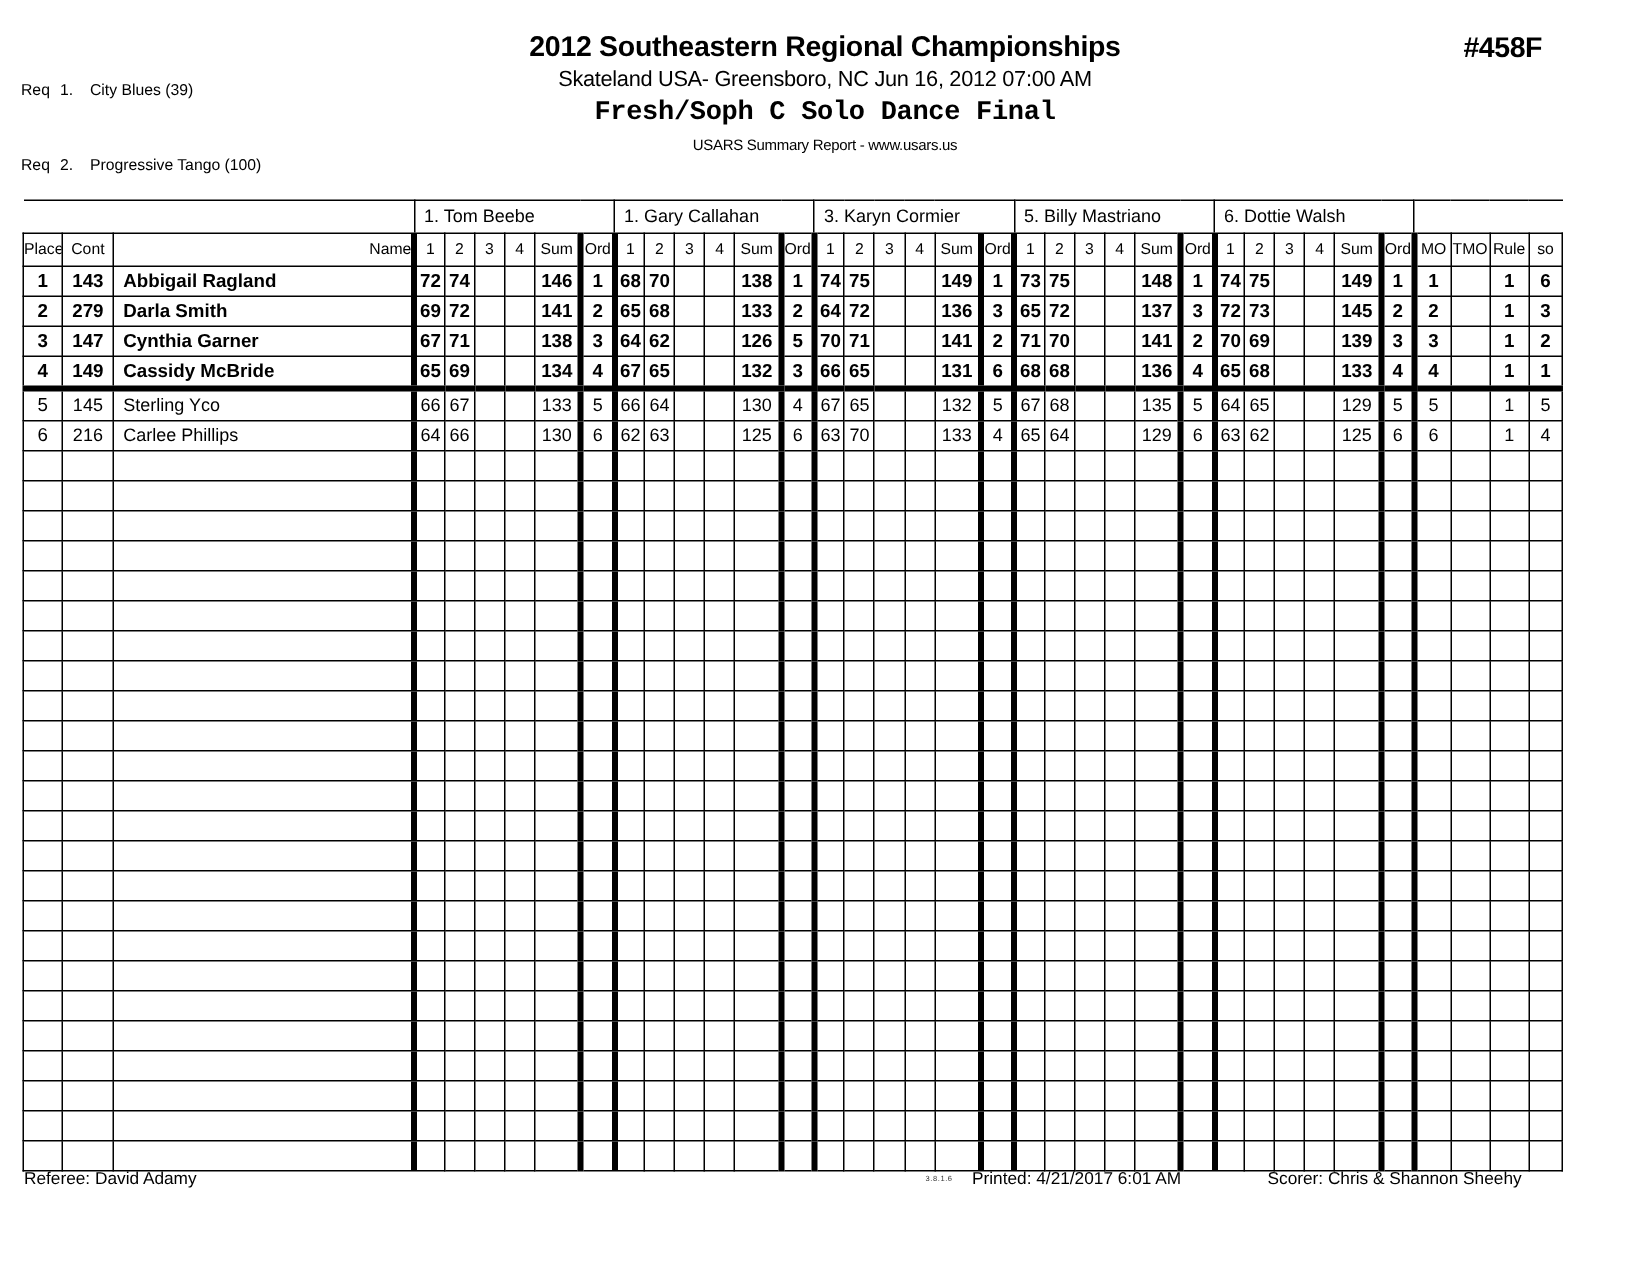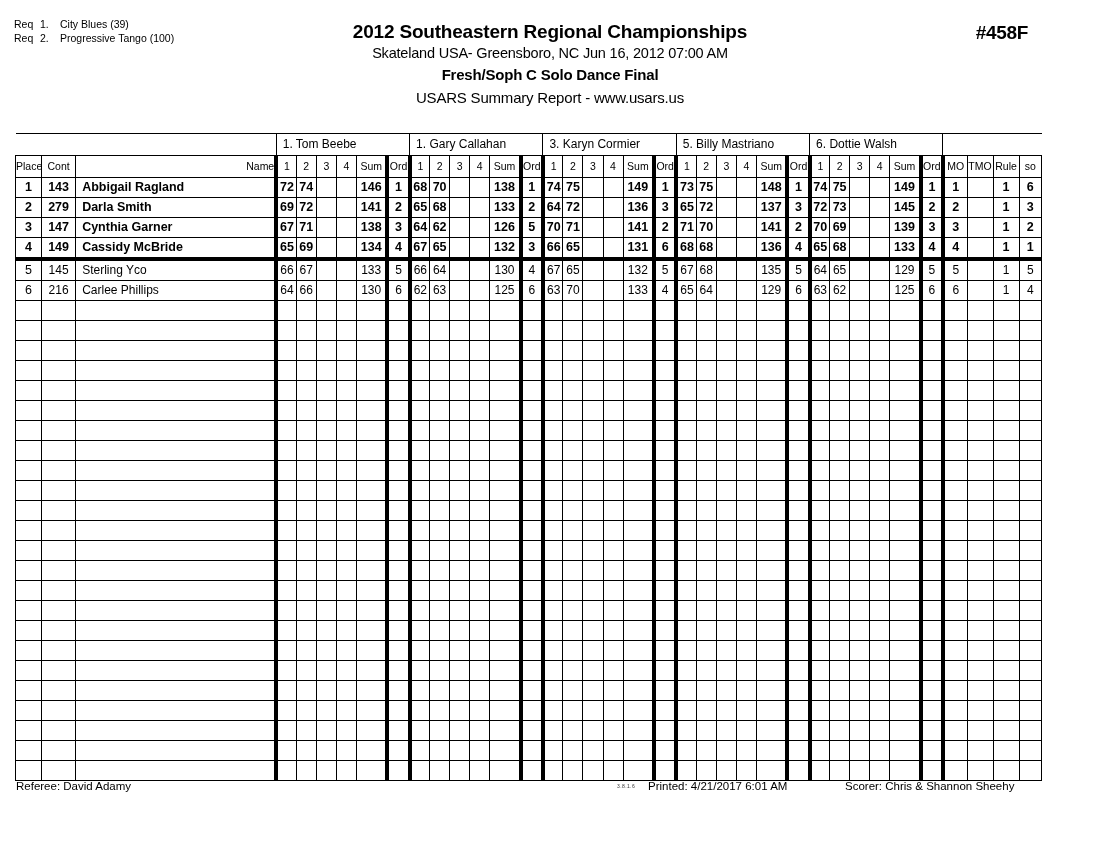--- a/index.html
+++ b/index.html
@@ -6,29 +6,29 @@
   html,body{margin:0;padding:0;}
   body{
     width:1100px;height:850px;background:#ffffff;color:#000000;
     font-family:"Liberation Sans", sans-serif;
     overflow:hidden;position:relative;
   }
   .page{position:relative;width:1100px;height:850px;}
 
   
   .reqs{position:absolute;left:14px;top:18px;font-size:10.5px;line-height:13.5px;white-space:nowrap;}
-  .req-line span{display:inline-block;}
+  .req-line span{display:inline-block;margin-top:36px;}
   .req-lbl{width:26px;}
   .req-num{width:20px;}
 
   .titles{position:absolute;left:0;top:20px;width:1100px;text-align:center;}
   .t1{font-size:19px;font-weight:bold;letter-spacing:-0.2px;line-height:24px;}
   .t2{font-size:14.5px;line-height:19px;letter-spacing:-0.2px;}
-  .t3{font-size:15px;font-weight:bold;line-height:24px;letter-spacing:-0.2px;}
-  .t4{font-size:15px;line-height:21px;letter-spacing:-0.2px;}
+  .t3{font-size:18px;font-weight:bold;line-height:24px;letter-spacing:-0.2px;font-family:Liberation Mono, monospace;}
+  .t4{font-size:10px;line-height:21px;letter-spacing:-0.2px;}
 
   .eventno{position:absolute;right:72px;top:22px;font-size:19px;font-weight:bold;letter-spacing:-0.3px;}
 
   
   .tblwrap{position:absolute;left:15px;top:133px;width:1027px;height:615px;}
 
   table.main{border-collapse:collapse;table-layout:fixed;width:1027px;}
   table.main td,table.main th{
     border:1px solid #000;padding:0;margin:0;
     font-weight:normal;font-size:11px;text-align:center;

